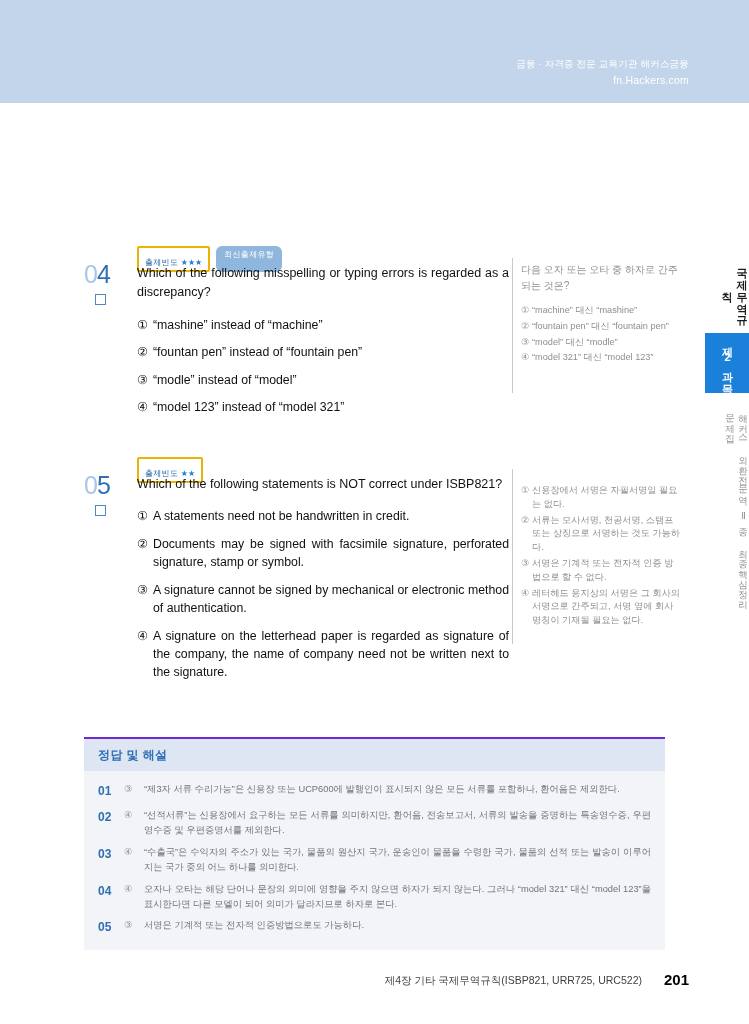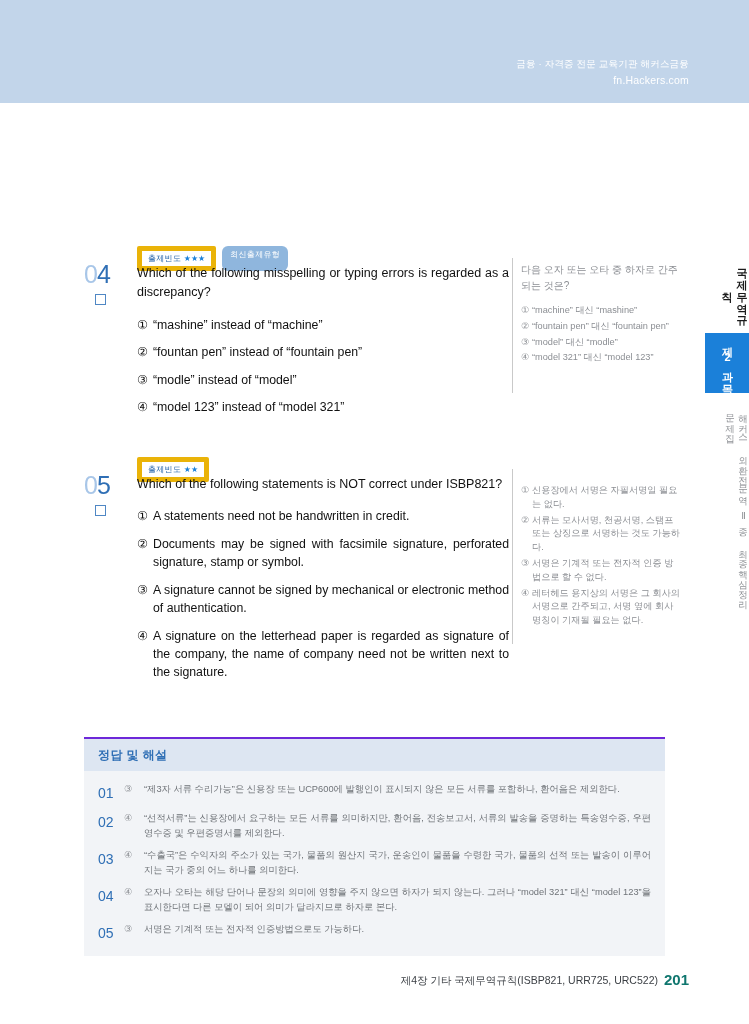--- a/index.html
+++ b/index.html
@@ -61,22 +61,22 @@
   }
   .q-num .z{ color:#a8c6e8; }
   .q-num .d{ color:#2f6fb5; }
   .q-check{
     position:absolute; left:95px; top:32px;
     width:11px; height:11px; border:1px solid #4f87c4; background:#fff;
   }
 
   .badges{ position:absolute; left:137px; top:-16px; display:flex; gap:6px; }
   .badge-freq{
-    border:5px solid #eab308; border-radius:2px;
-    padding:2px 6px 2px 6px; font-size:8px; color:#1f5fa8;
+    border:2px solid #eab308; border-radius:2px;
+    padding:9px 6px 2px 6px; font-size:8px; color:#1f5fa8;
     background:#fff; letter-spacing:.3px; white-space:nowrap;
   }
   .badge-freq .stars{ color:#1b80d9; font-size:8px; letter-spacing:0px; }
   .badge-new{
     background:#8fb6dd; color:#ffffff; border-radius:6px;
     padding:2.5px 8px 3px 8px; font-size:8px; letter-spacing:.3px;
     white-space:nowrap;
   }
 
   .q-body{ position:absolute; left:137px; top:2px; width:372px; }
@@ -111,34 +111,34 @@
     position:absolute; left:84px; top:737px; width:581px;
     background:#f2f4f7; border-top:2px solid #6d28d9;
   }
   .answer-head{
     background:#dde6f2; padding:8px 14px 7px 14px;
     font-size:12px; font-weight:bold; color:#2f6fb5; letter-spacing:.4px;
   }
   .answer-body{ padding:11px 14px 12px 14px; }
   .ans-row{ display:flex; font-size:9.3px; line-height:1.6; margin-bottom:7px; color:#6f7378; }
   .ans-row:last-child{ margin-bottom:0; }
-  .ans-no{ flex:0 0 26px; color:#2f6fb5; font-weight:normal; font-size:14px; }
+  .ans-no{ flex:0 0 26px; color:#2f6fb5; font-weight:bold; font-size:12px; }
   .ans-opt{ flex:0 0 20px; color:#8b8e93; }
   .ans-txt{ flex:1; text-align:justify; text-justify:inter-word; }
 
   
   .footer{
     position:absolute; left:0; top:971px; width:749px;
     text-align:right; padding-right:60px;
     font-size:10.5px; color:#3b3f44;
   }
   .footer b{ font-weight:normal; }
   .footer .pg{
-    color:#0f766e; font-size:15px; font-weight:bold;
-    margin-left:6px; vertical-align:-1px;
+    color:#000000; font-size:15px; font-weight:bold;
+    margin-left:22px; vertical-align:-1px;
   }
 </style>
 </head>
 <body>
 
 <div class="header-band"></div>
 <div class="header-text">
   <div class="header-line1">금융 · 자격증 전문 교육기관 해커스금융</div>
   <div class="header-line2">fn.Hackers.com</div>
 </div>

